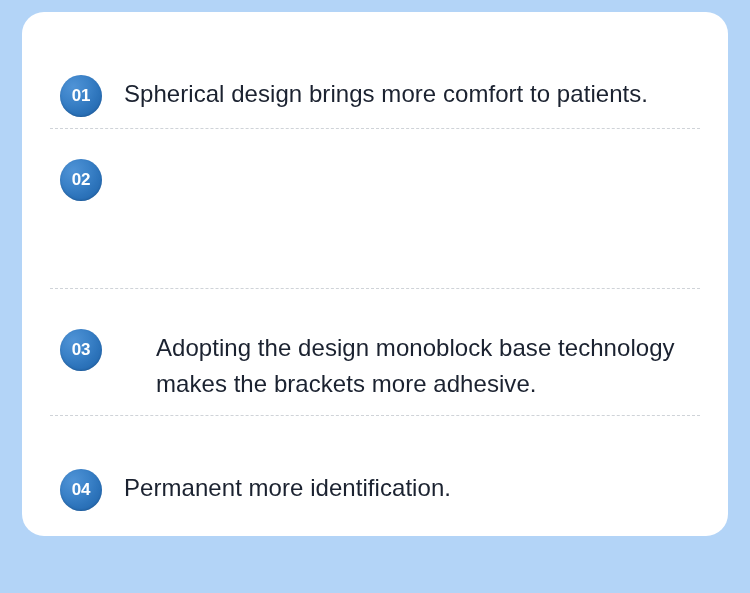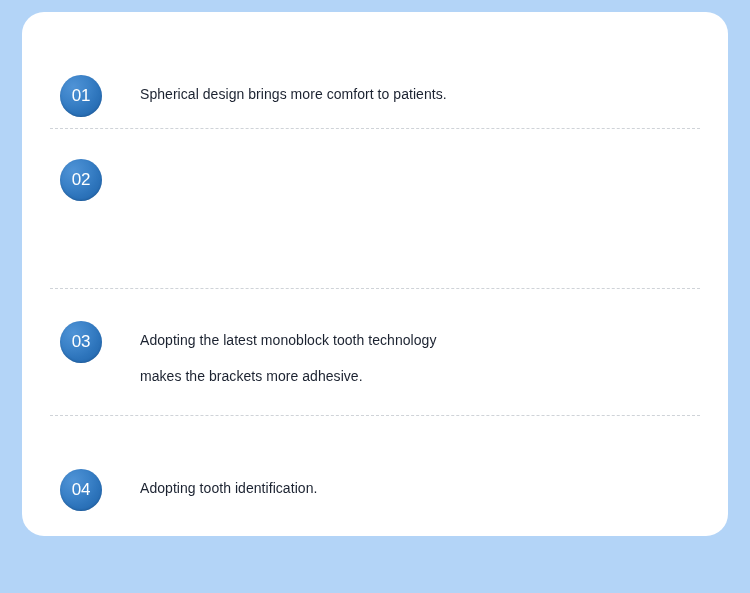--- a/index.html
+++ b/index.html
@@ -50,53 +50,53 @@
   }
 
   .badge {
     flex: 0 0 auto;
     width: 42px;
     height: 42px;
     border-radius: 50%;
     background: radial-gradient(circle at 32% 28%, #4f93d6 0%, #3b82c8 38%, #2d74bb 62%, #1f62a8 100%);
     color: #ffffff;
     font-size: 17px;
-    font-weight: normal;
+    font-weight: bold;
     letter-spacing: -0.3px;
     display: flex;
     align-items: center;
     justify-content: center;
     font-family: "Liberation Sans", sans-serif;
     box-shadow: inset 0 -1px 2px rgba(16,60,105,0.35);
     margin-top: 1px;
   }
 
   .feature-text {
-    margin-left: 38px;
+    margin-left: 22px;
     color: #1b2230;
-    font-size: 14px;
+    font-size: 24px;
     line-height: 36px;
     font-family: "Liberation Sans", sans-serif;
     letter-spacing: 0.05px;
     white-space: pre-line;
     padding-top: 2px;
   }
 
   .divider {
     position: absolute;
     left: 28px;
     width: 650px;
     height: 0;
     border-top: 1px dashed #cfd3d8;
   }
 
   
   .item-1 { top: 62px; }
   .item-2 { top: 146px; flex-direction: column; }
-  .item-3 { top: 308px; }
+  .item-3 { top: 316px; gap: 32px; }
   .item-4 { top: 456px; }
 
   .div-1 { top: 116px; }
   .div-2 { top: 276px; }
   .div-3 { top: 403px; }
 </style>
 </head>
 <body>
 
 <div class="page">
@@ -111,26 +111,26 @@
       <div class="divider div-1"></div>
 
       <div class="feature-item item-2">
         <div class="badge">02</div>
       </div>
 
       <div class="divider div-2"></div>
 
       <div class="feature-item item-3">
         <div class="badge">03</div>
-        <div class="feature-text">Adopting the latest monoblock tooth technology
+        <div class="feature-text">Adopting the design monoblock base technology
 makes the brackets more adhesive.</div>
       </div>
 
       <div class="divider div-3"></div>
 
       <div class="feature-item item-4">
         <div class="badge">04</div>
-        <div class="feature-text">Adopting tooth identification.</div>
+        <div class="feature-text">Permanent more identification.</div>
       </div>
 
     </div>
   </div>
 </div>
 
 </body></html>

